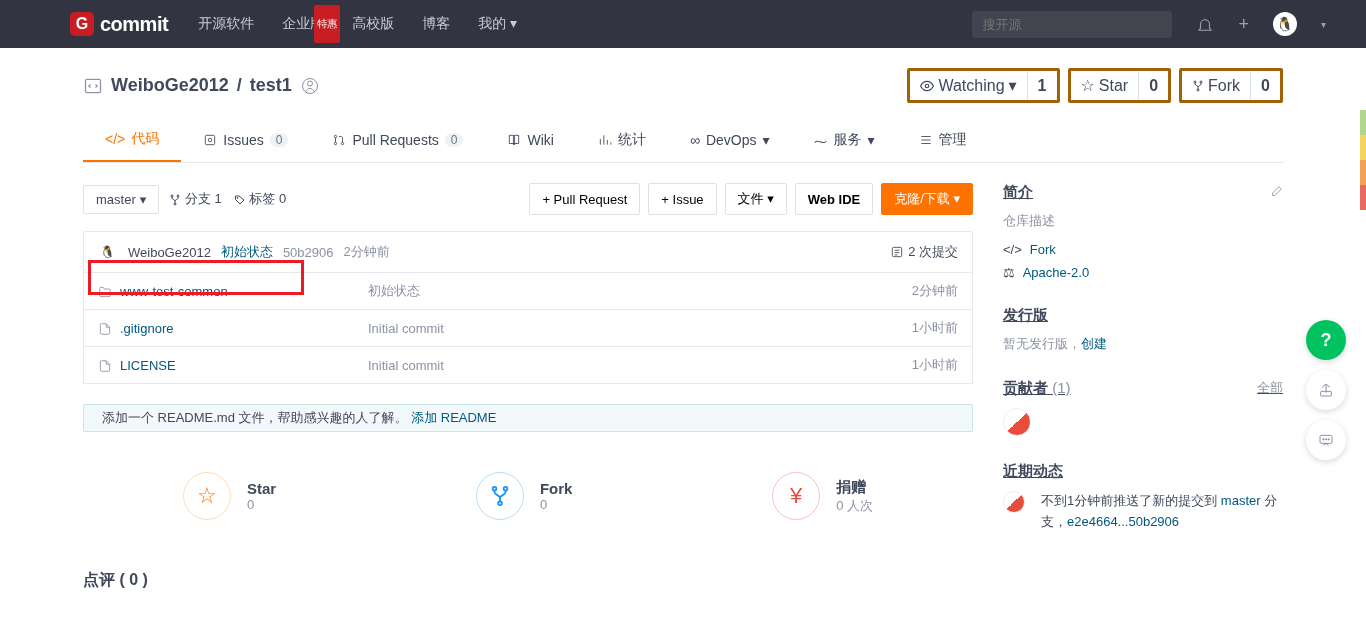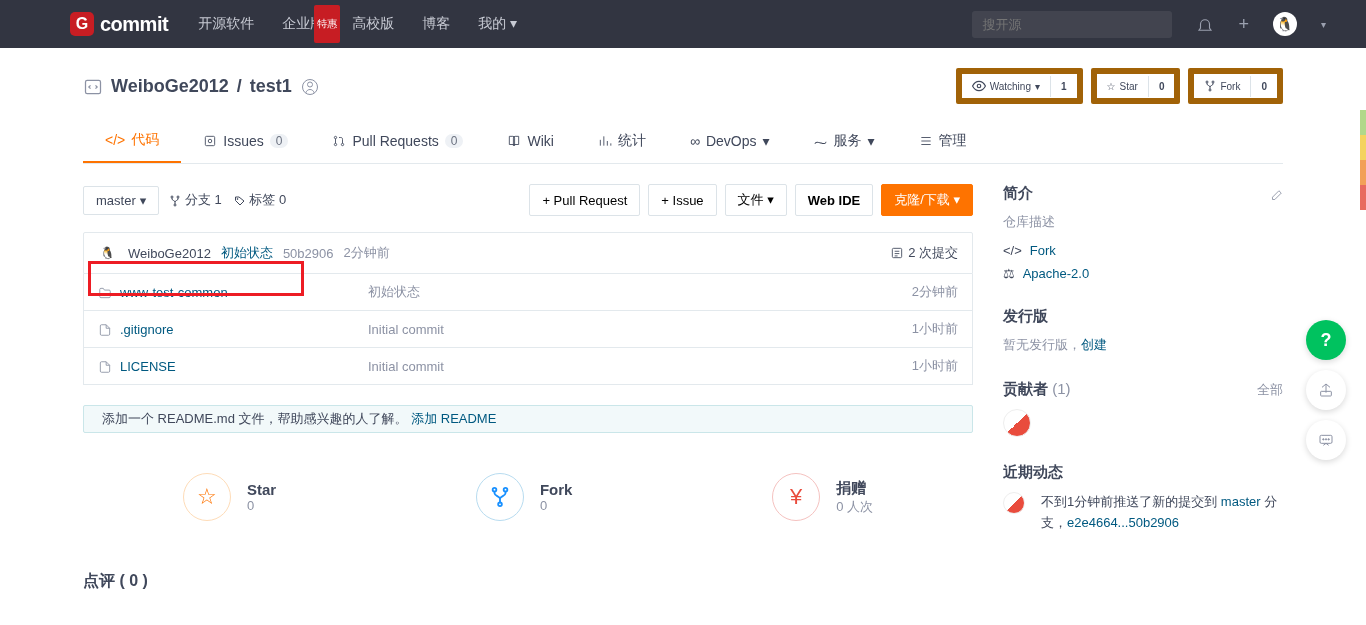--- a/index.html
+++ b/index.html
@@ -16,21 +16,21 @@
 .nav-right { margin-left: auto; display: flex; align-items: center; gap: 24px; }
 .search-box { background: rgba(255,255,255,0.08); border: none; padding: 6px 10px; width: 200px; color: #9ba0af; border-radius: 3px; font-size: 13px; }
 .nav-icon { color: #9ba0af; font-size: 18px; cursor: pointer; }
 .avatar { width: 24px; height: 24px; border-radius: 50%; background: #fff; display: flex; align-items: center; justify-content: center; font-size: 14px; }
 
 .content { max-width: 1200px; margin: 0 auto; padding: 20px 0; }
 .repo-header { display: flex; align-items: center; justify-content: space-between; padding: 0 0 15px; }
 .repo-title { display: flex; align-items: center; gap: 8px; font-size: 18px; font-weight: 600; }
 .repo-title-icon { color: #8c92a4; }
 .repo-actions { display: flex; gap: 8px; }
-.action-btn { display: flex; align-items: center; border: 6px solid #a16207; border-radius: 2px; font-size: 10px; overflow: hidden; }
+.action-btn { display: flex; align-items: center; border: 3px solid #a16207; border-radius: 2px; font-size: 16px; overflow: hidden; }
 .action-btn-label { padding: 5px 10px; display: flex; align-items: center; gap: 4px; color: #40485b; cursor: pointer; }
 .action-btn-count { padding: 5px 10px; border-left: 1px solid #dce3e8; font-weight: 600; }
 
 .tabs { display: flex; border-bottom: 1px solid #e3e9ed; }
 .tab { padding: 12px 22px; display: flex; align-items: center; gap: 6px; color: #40485b; cursor: pointer; font-size: 14px; }
 .tab.active { color: #fe7300; border-bottom: 2px solid #fe7300; }
 .tab-count { background: #eef1f5; color: #6b7280; padding: 0 6px; border-radius: 8px; font-size: 12px; }
 
 .main-area { display: flex; gap: 30px; margin-top: 20px; }
 .left-col { flex: 1; }
@@ -69,21 +69,21 @@
 .stat-icon { width: 48px; height: 48px; border: 1px solid; border-radius: 50%; display: flex; align-items: center; justify-content: center; font-size: 22px; }
 .stat-icon.orange { border-color: #fedcb8; color: #fe7300; }
 .stat-icon.blue { border-color: #b8dcf0; color: #1890ff; }
 .stat-icon.red { border-color: #f5c2c0; color: #e94c3d; }
 .stat-label { font-weight: 600; font-size: 15px; }
 .stat-count { color: #8c92a4; font-size: 13px; }
 
 .comments-title { margin-top: 50px; font-size: 16px; font-weight: 600; }
 
 .side-section { margin-bottom: 26px; }
-.side-title { font-size: 15px; font-weight: 600; display: flex; justify-content: space-between; align-items: flex-end; margin-bottom: 10px; }
+.side-title { font-size: 15px; font-weight: 600; display: flex; justify-content: space-between; align-items: flex-start; margin-bottom: 10px; text-decoration: underline; }
 .side-title-action { color: #8c92a4; font-weight: normal; font-size: 13px; cursor: pointer; }
 .side-item { display: flex; align-items: center; gap: 8px; font-size: 13px; margin-bottom: 8px; color: #40485b; }
 .side-item a { color: #005980; }
 .side-desc { color: #8c92a4; font-size: 13px; }
 .side-avatar { width: 28px; height: 28px; border-radius: 50%; background: linear-gradient(135deg,#fff 50%,#e94c3d 50%); border:1px solid #eee; }
 .activity-item { display: flex; gap: 16px; font-size: 13px; line-height: 1.6; }
 .activity-text a { color: #005980; }
 
 .float-btns { position: fixed; right: 20px; top: 320px; display: flex; flex-direction: column; gap: 10px; }
 .float-btn { width: 40px; height: 40px; border-radius: 50%; display: flex; align-items: center; justify-content: center; box-shadow: 0 2px 6px rgba(0,0,0,0.15); background: #fff; color: #8c92a4; font-size: 18px; cursor: pointer; }

